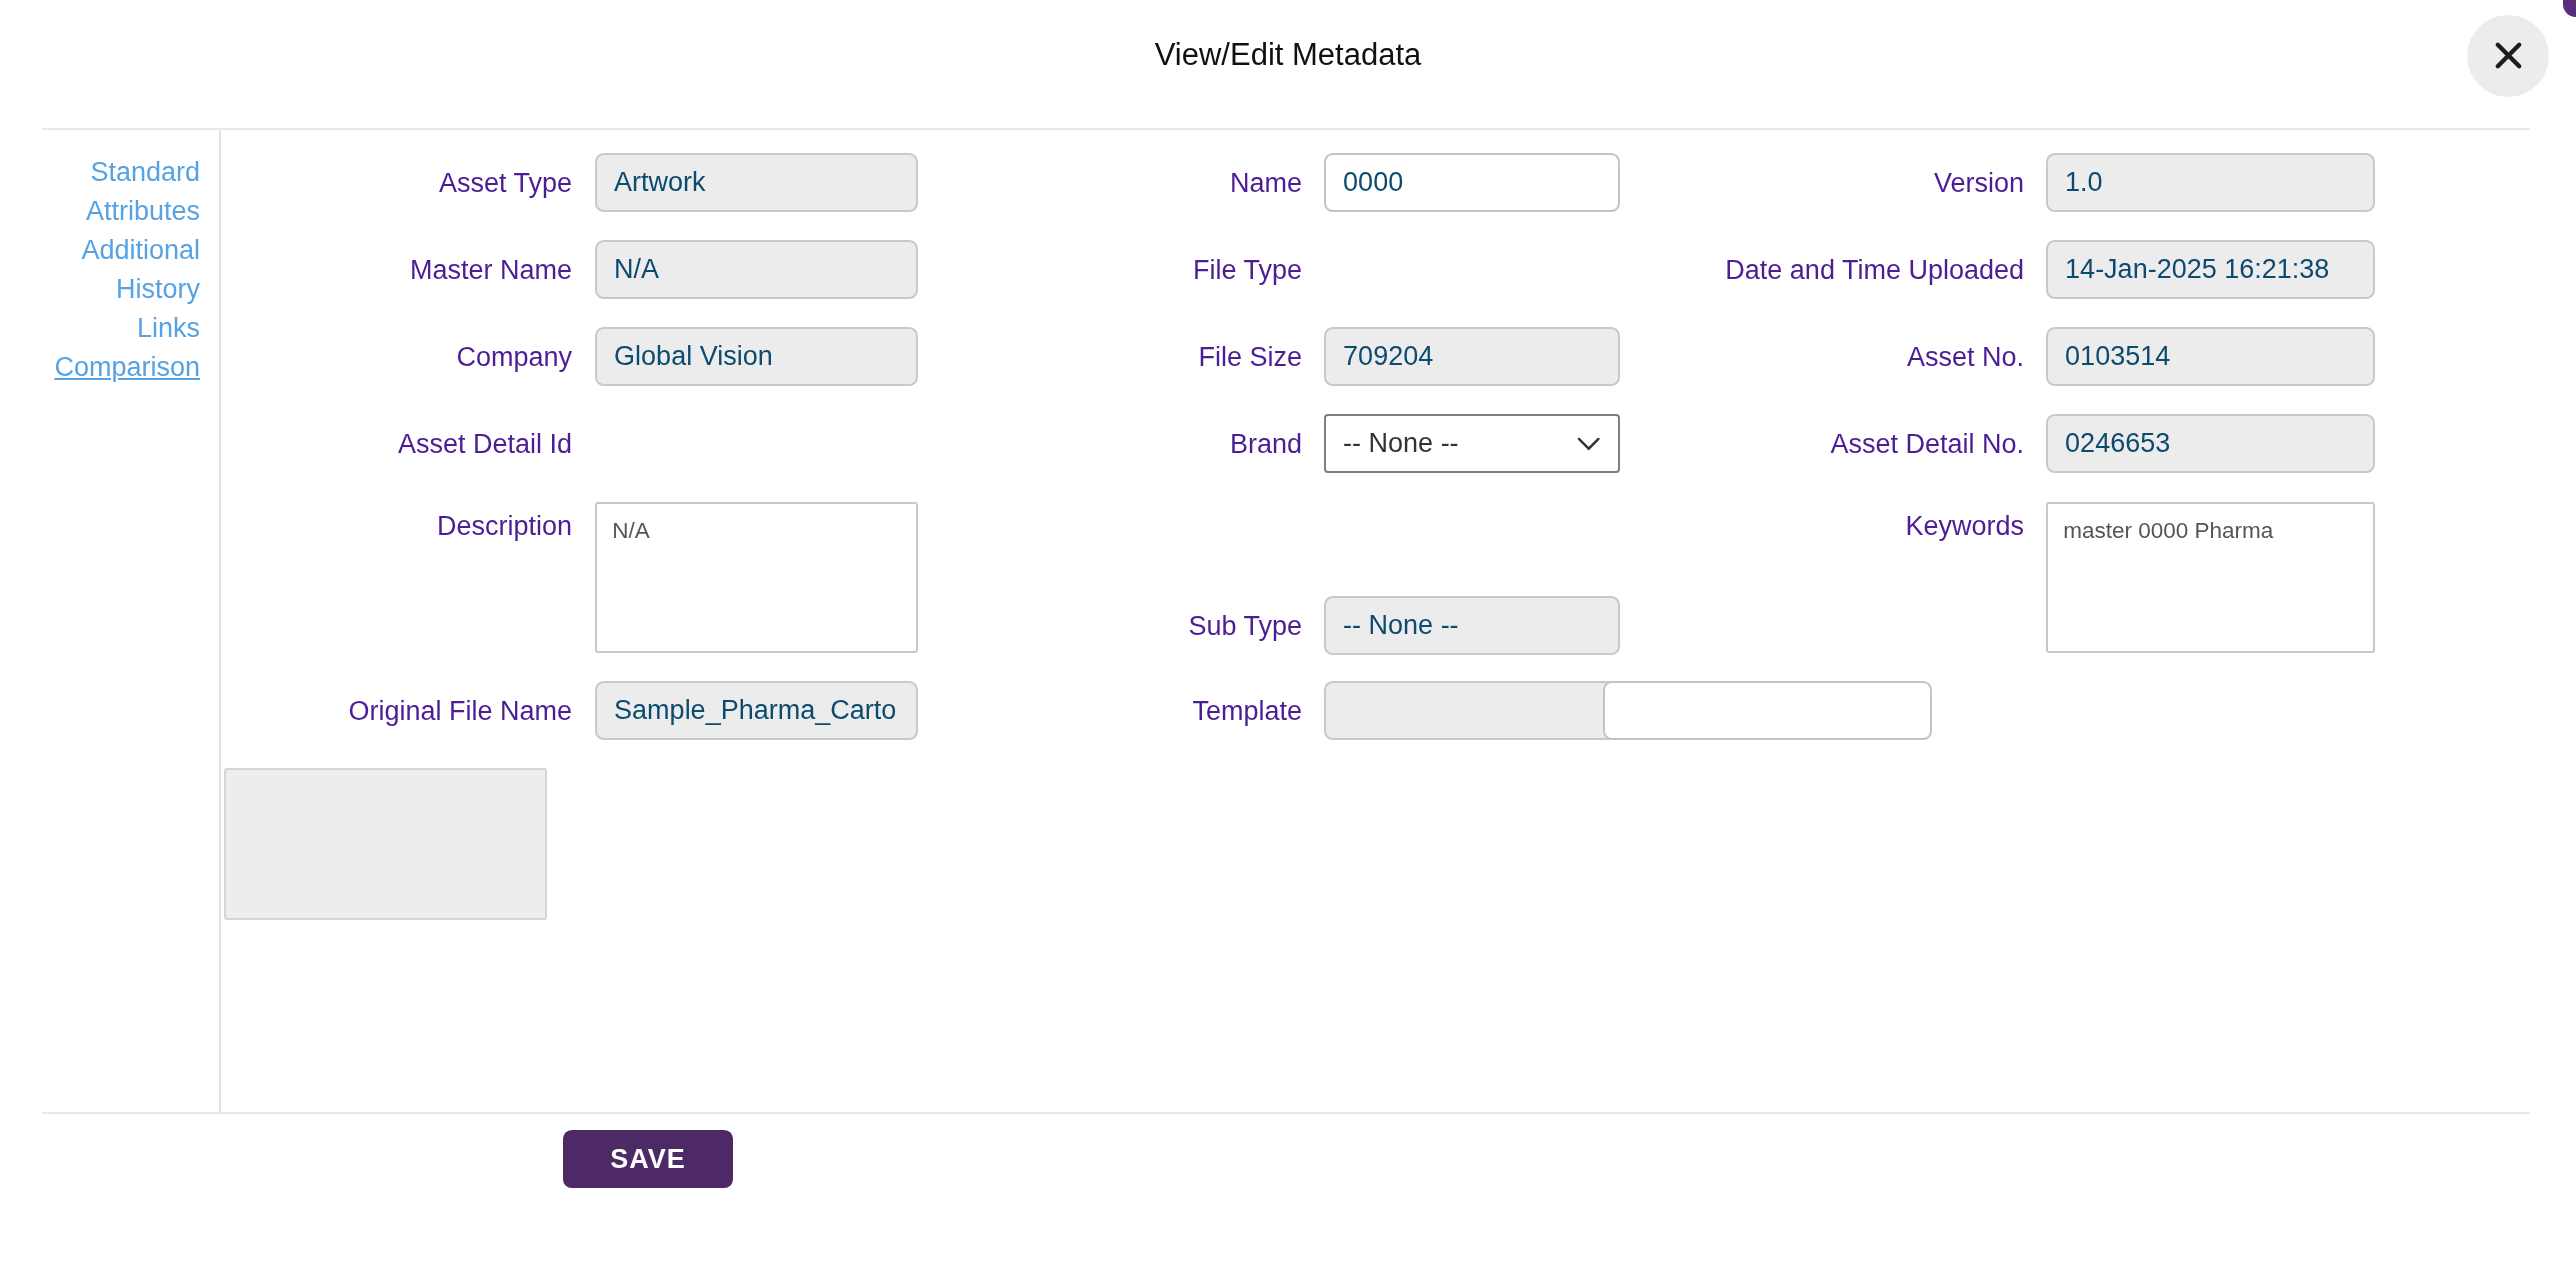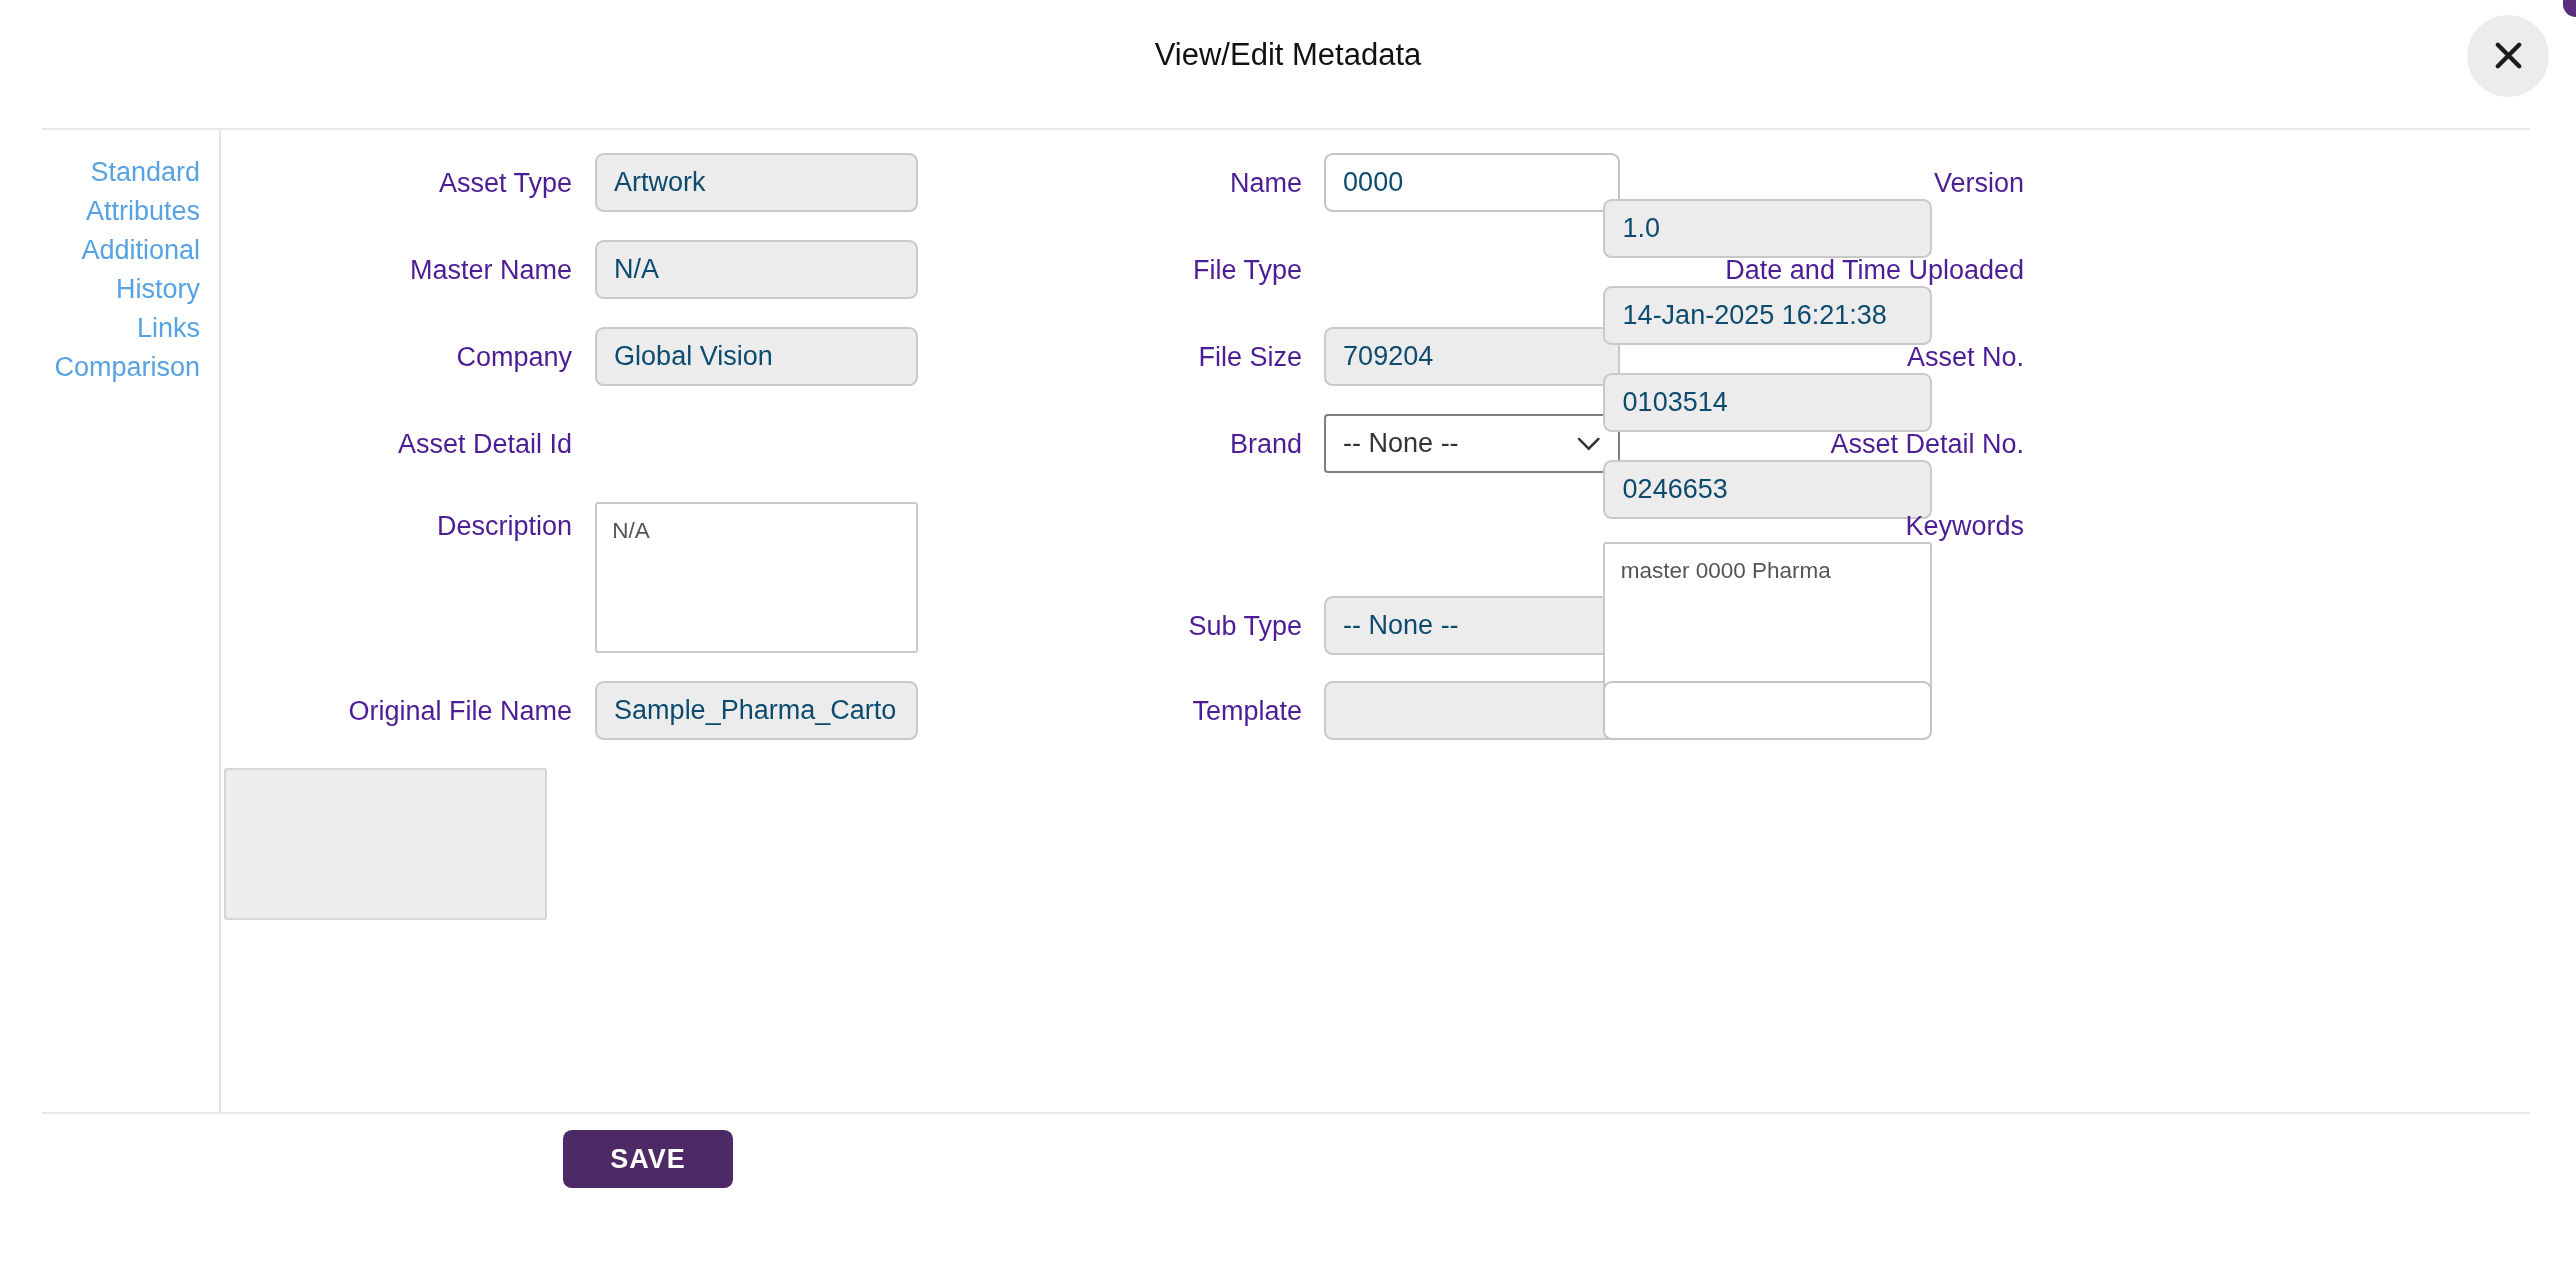--- a/index.html
+++ b/index.html
@@ -30,28 +30,28 @@
   .hdiv.top { top:128px; }
   .hdiv.bottom { top:1112px; }
   .vdiv { position:absolute; left:219px; top:130px; width:2px; height:982px; background:#e3e3e3; }
 
   
   .sidebar { position:absolute; left:42px; top:153px; width:158px; }
   .sidebar a {
     display:block; text-align:right; font-size:27px; line-height:39px;
     color:#56a2e2; text-decoration:none; cursor:pointer;
   }
-  .sidebar a.underlined { }
+  .sidebar a.underlined { text-decoration:underline; }
 
   
   .row { position:absolute; display:flex; align-items:flex-start; }
   .lbl { text-align:right; font-size:27px; color:#4c1d95; padding-top:13.7px; line-height:1.2; }
   .row.c1 { left:224px; }  .row.c1 .lbl { width:348px; margin-right:22.5px; }
   .row.c2 { left:1057px; } .row.c2 .lbl { width:245px; margin-right:21.5px; }
-  .row.c3 { left:1603px;flex-direction:column; } .row.c3 .lbl { width:421px; margin-right:21.5px; }
+  .row.c3 { left:1603px; } .row.c3 .lbl { width:421px; margin-right:21.5px; }
 
   .ctl {
     height:59px; font-size:27px; color:#0c4a6e; padding:0 17.6px;
     border-radius:8.8px; outline:none;
     font-family:"Liberation Sans","DejaVu Sans",sans-serif;
   }
   .w1 { width:323px; } .w2 { width:296px; } .w3 { width:329px; }
   .gray  { background:#ececec; border:2px solid #c9c9c9; }
   .white { background:#ffffff; border:2px solid #c4c4c4; }
 

